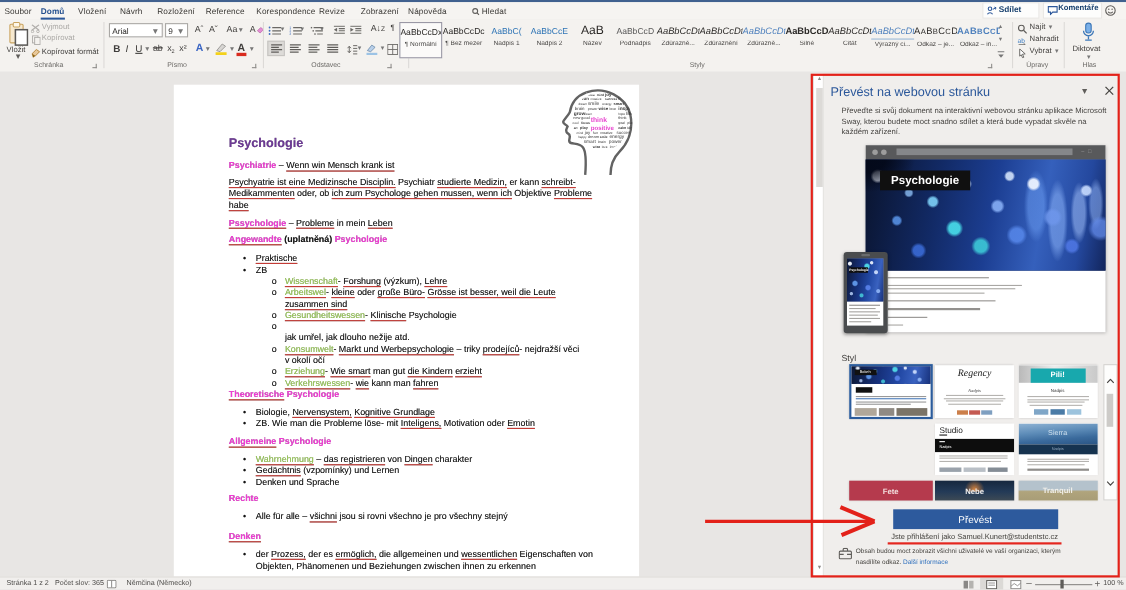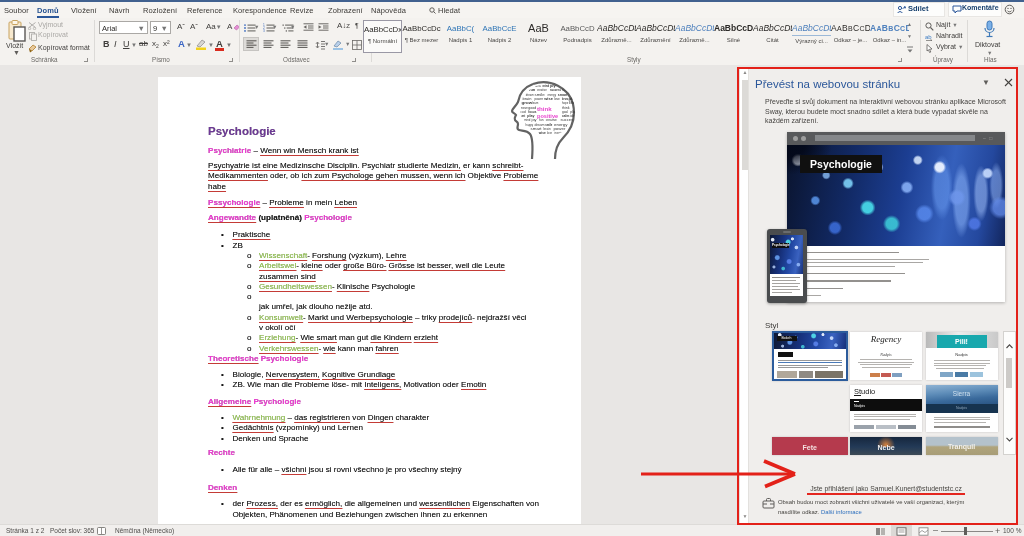--- a/index.html
+++ b/index.html
@@ -617,20 +617,21 @@
   <div class="abs" style="left:253.5px;top:263.5px;width:13px;height:124.5px;background:#fdfdfc;border:1px solid #d4d2cf;">
     <svg class="abs" style="left:2.5px;top:12px;" width="7" height="5" viewBox="0 0 7 5">
         <path d="M0.5 4 L3.5 0.8 L6.5 4" fill="none" stroke="#4a4846" stroke-width="1.1"></path>
       </svg>
     <div class="abs" style="left:2.5px;top:26px;width:6px;height:30px;background:#cdcbc8;"></div>
     <svg class="abs" style="left:2.5px;top:105px;" width="7" height="5" viewBox="0 0 7 5">
         <path d="M0.5 0.8 L3.5 4 L6.5 0.8" fill="none" stroke="#4a4846" stroke-width="1.1"></path>
       </svg>
   </div>
 
+  <div class="abs" style="left:62.5px;top:395.5px;width:150px;height:18.5px;background:#2d5a9d;color:#fff;font-size:9px;text-align:center;line-height:18px;">Převést</div>
   <div class="abs" style="left:61px;top:418px;width:152px;font-size:6.8px;color:#45433f;text-align:center;white-space:nowrap;">Jste přihlášení jako Samuel.Kunert@studentstc.cz</div>
   <svg class="abs" style="left:13px;top:431px;" width="13" height="11" viewBox="0 0 13 11">
     <rect x="1" y="3" width="11" height="7" rx="1" fill="none" stroke="#5f5d5a" stroke-width="1"></rect>
     <path d="M4.5 3 V1.5 a1 1 0 0 1 1-1 h2 a1 1 0 0 1 1 1 V3" fill="none" stroke="#5f5d5a" stroke-width="1"></path>
     <line x1="1" y1="6" x2="5" y2="6" stroke="#5f5d5a" stroke-width="1"></line>
     <line x1="8" y1="6" x2="12" y2="6" stroke="#5f5d5a" stroke-width="1"></line>
   </svg>
   <div class="abs" style="left:29px;top:431px;font-size:5.9px;line-height:9.5px;color:#45433f;white-space:nowrap;">Obsah budou moct zobrazit všichni uživatelé ve vaší organizaci, kterým<br>nasdílíte odkaz. <span style="color:#2d6fbd;">Další informace</span></div>
 </div>
 

